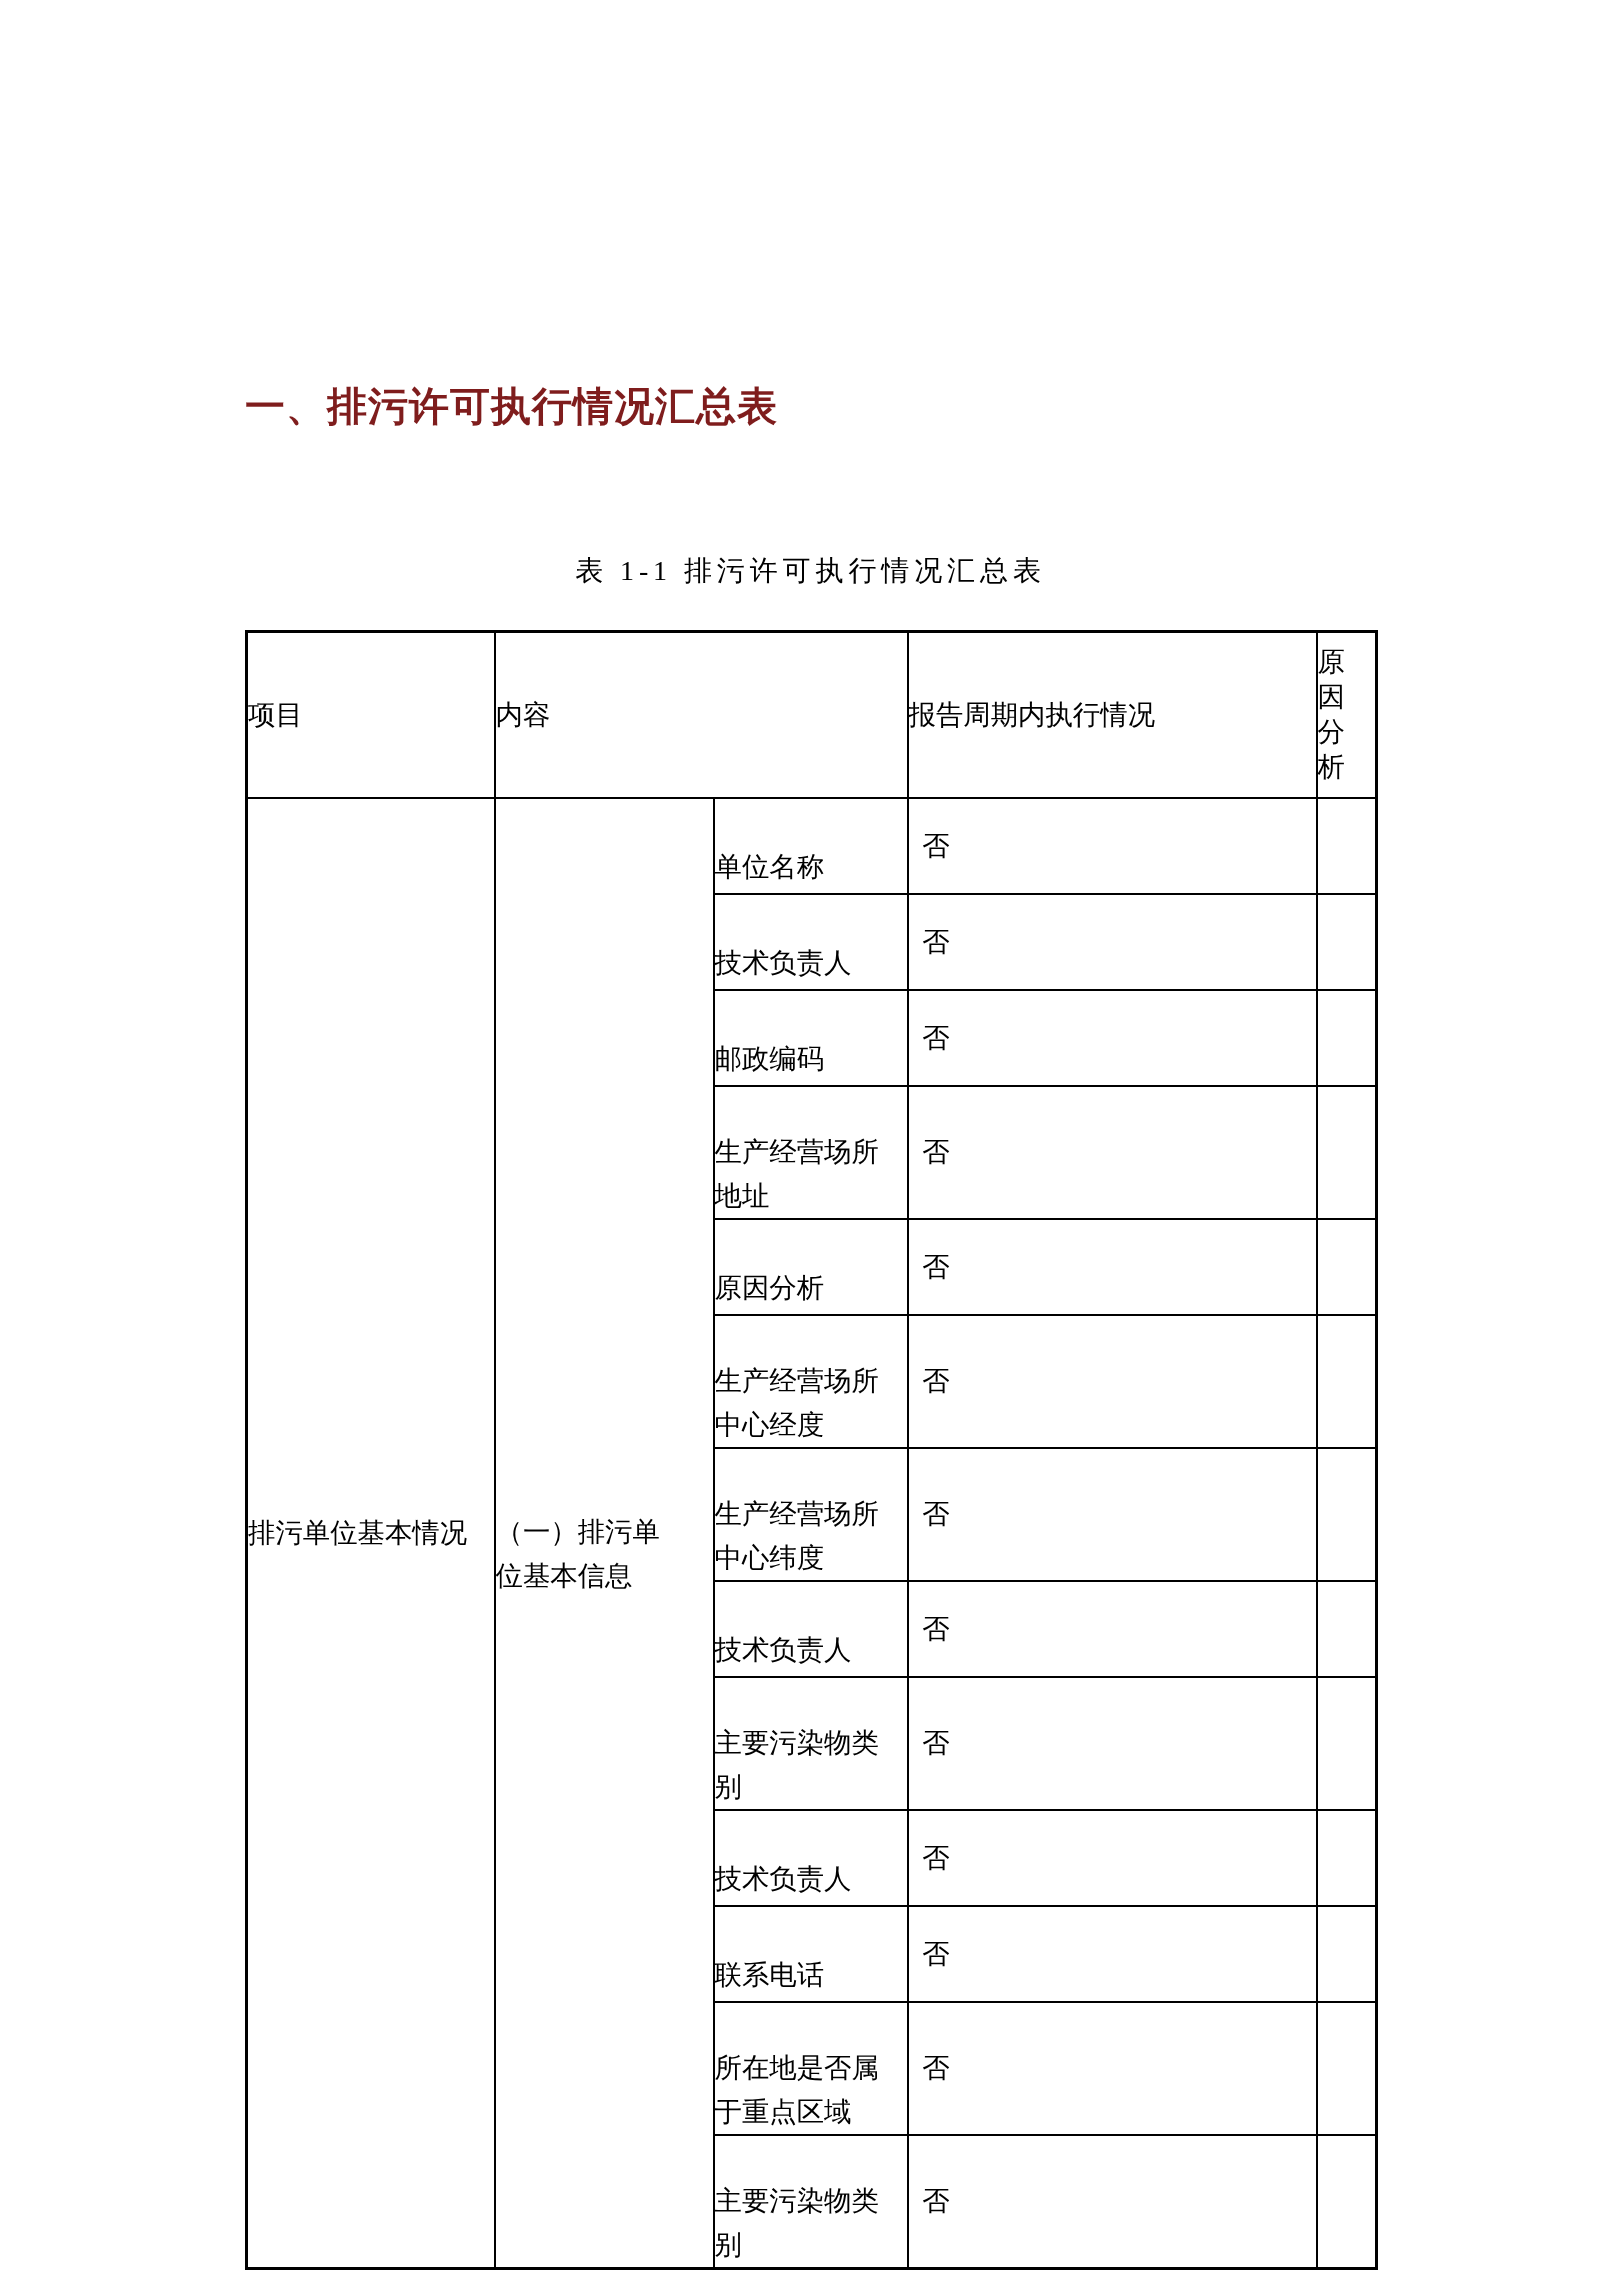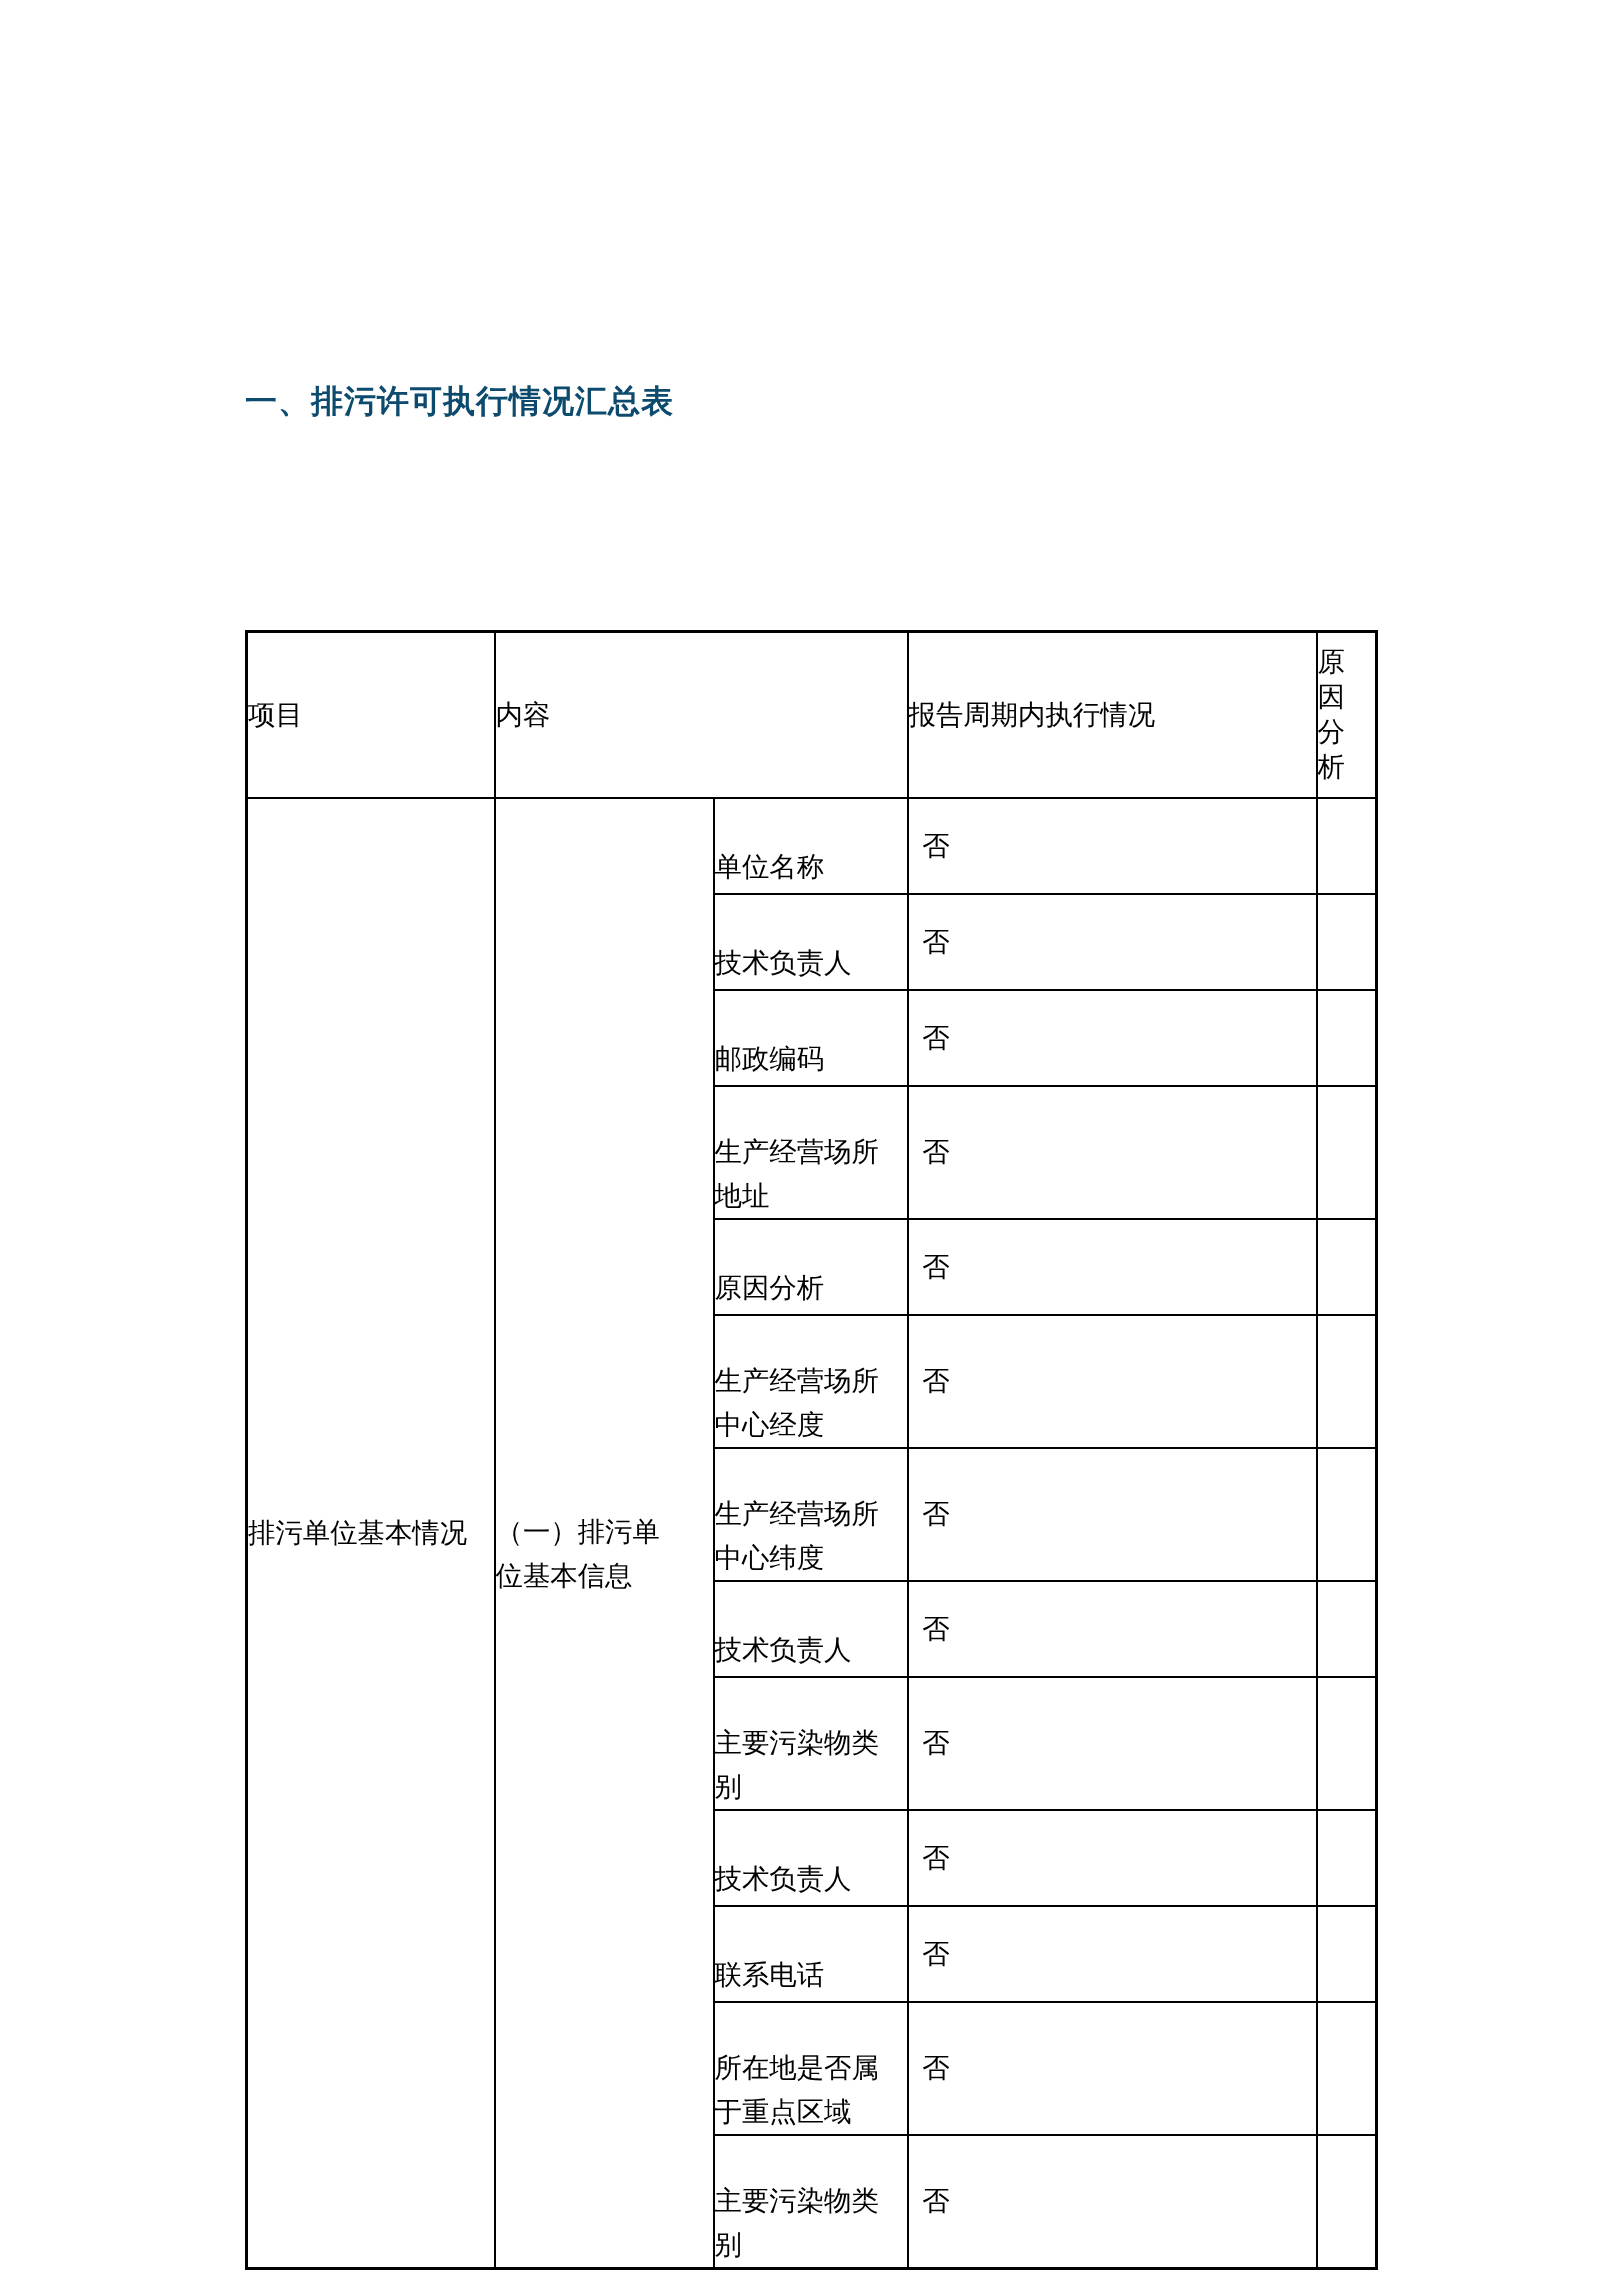--- a/index.html
+++ b/index.html
@@ -16,24 +16,24 @@
     overflow: hidden;
     color: #000;
   }
   .doc-heading {
     position: absolute;
     left: 245px;
     top: 382px;
     margin: 0;
     font-family: "Liberation Sans", sans-serif;
     font-weight: bold;
-    font-size: 32px;
+    font-size: 40px;
     line-height: 1.2;
     letter-spacing: 1px;
-    color: #0c4a6e;
+    color: #7f1d1d;
   }
   .table-caption {
     position: absolute;
     top: 552px;
     left: 245px;
     width: 1131px;
     text-align: center;
     font-family: "Liberation Serif", serif;
     font-size: 28px;
     letter-spacing: 4.9px;
@@ -80,20 +80,21 @@
     line-height: 35px;
   }
 </style>
 </head>
 <body>
 
 <div class="page">
 
   <h1 class="doc-heading">一、排污许可执行情况汇总表</h1>
 
+  <div class="table-caption">表 1-1 排污许可执行情况汇总表</div>
 
   <table class="summary-table">
     <colgroup>
       <col style="width:248px">
       <col style="width:219px">
       <col style="width:194px">
       <col style="width:409px">
       <col style="width:60px">
     </colgroup>
     <thead>

